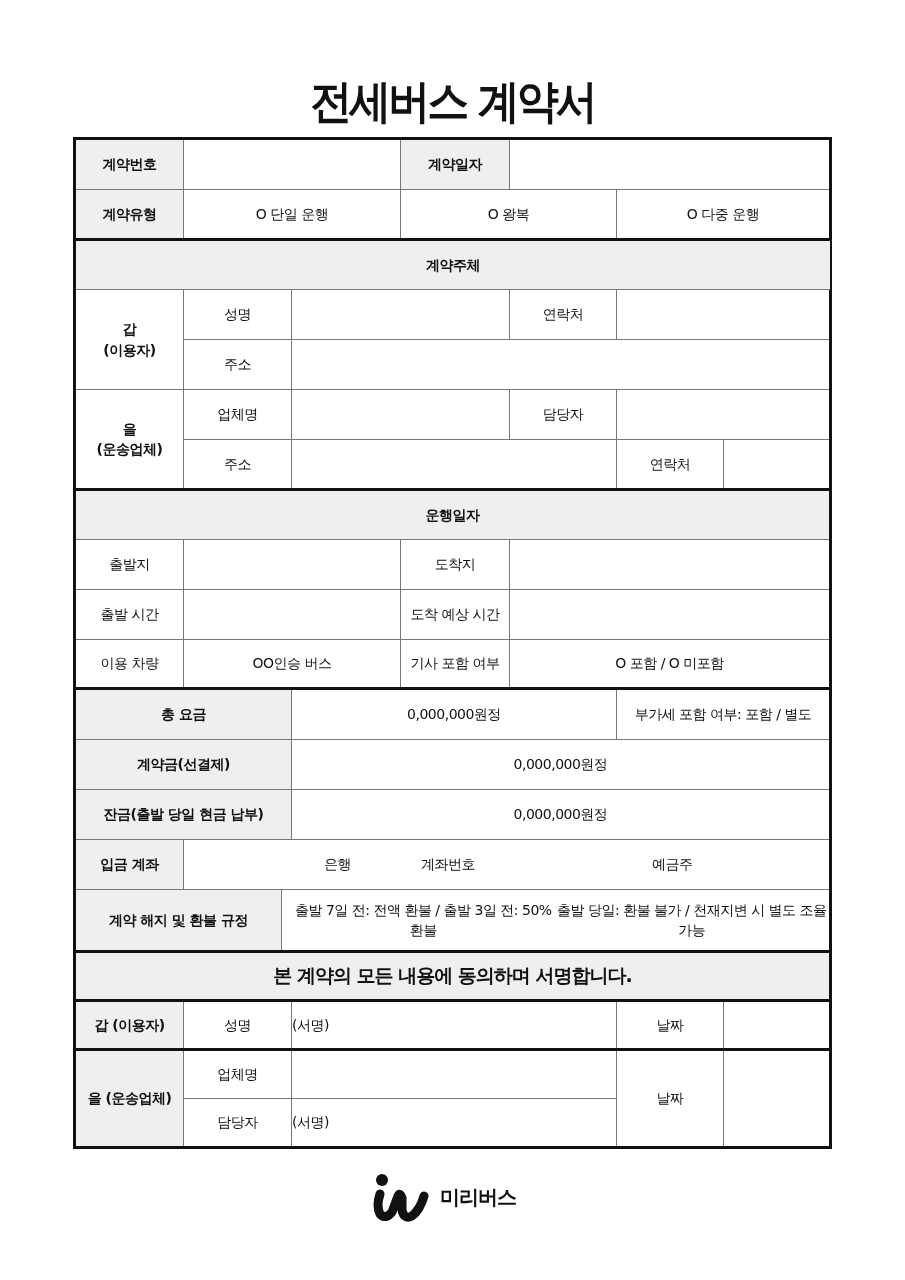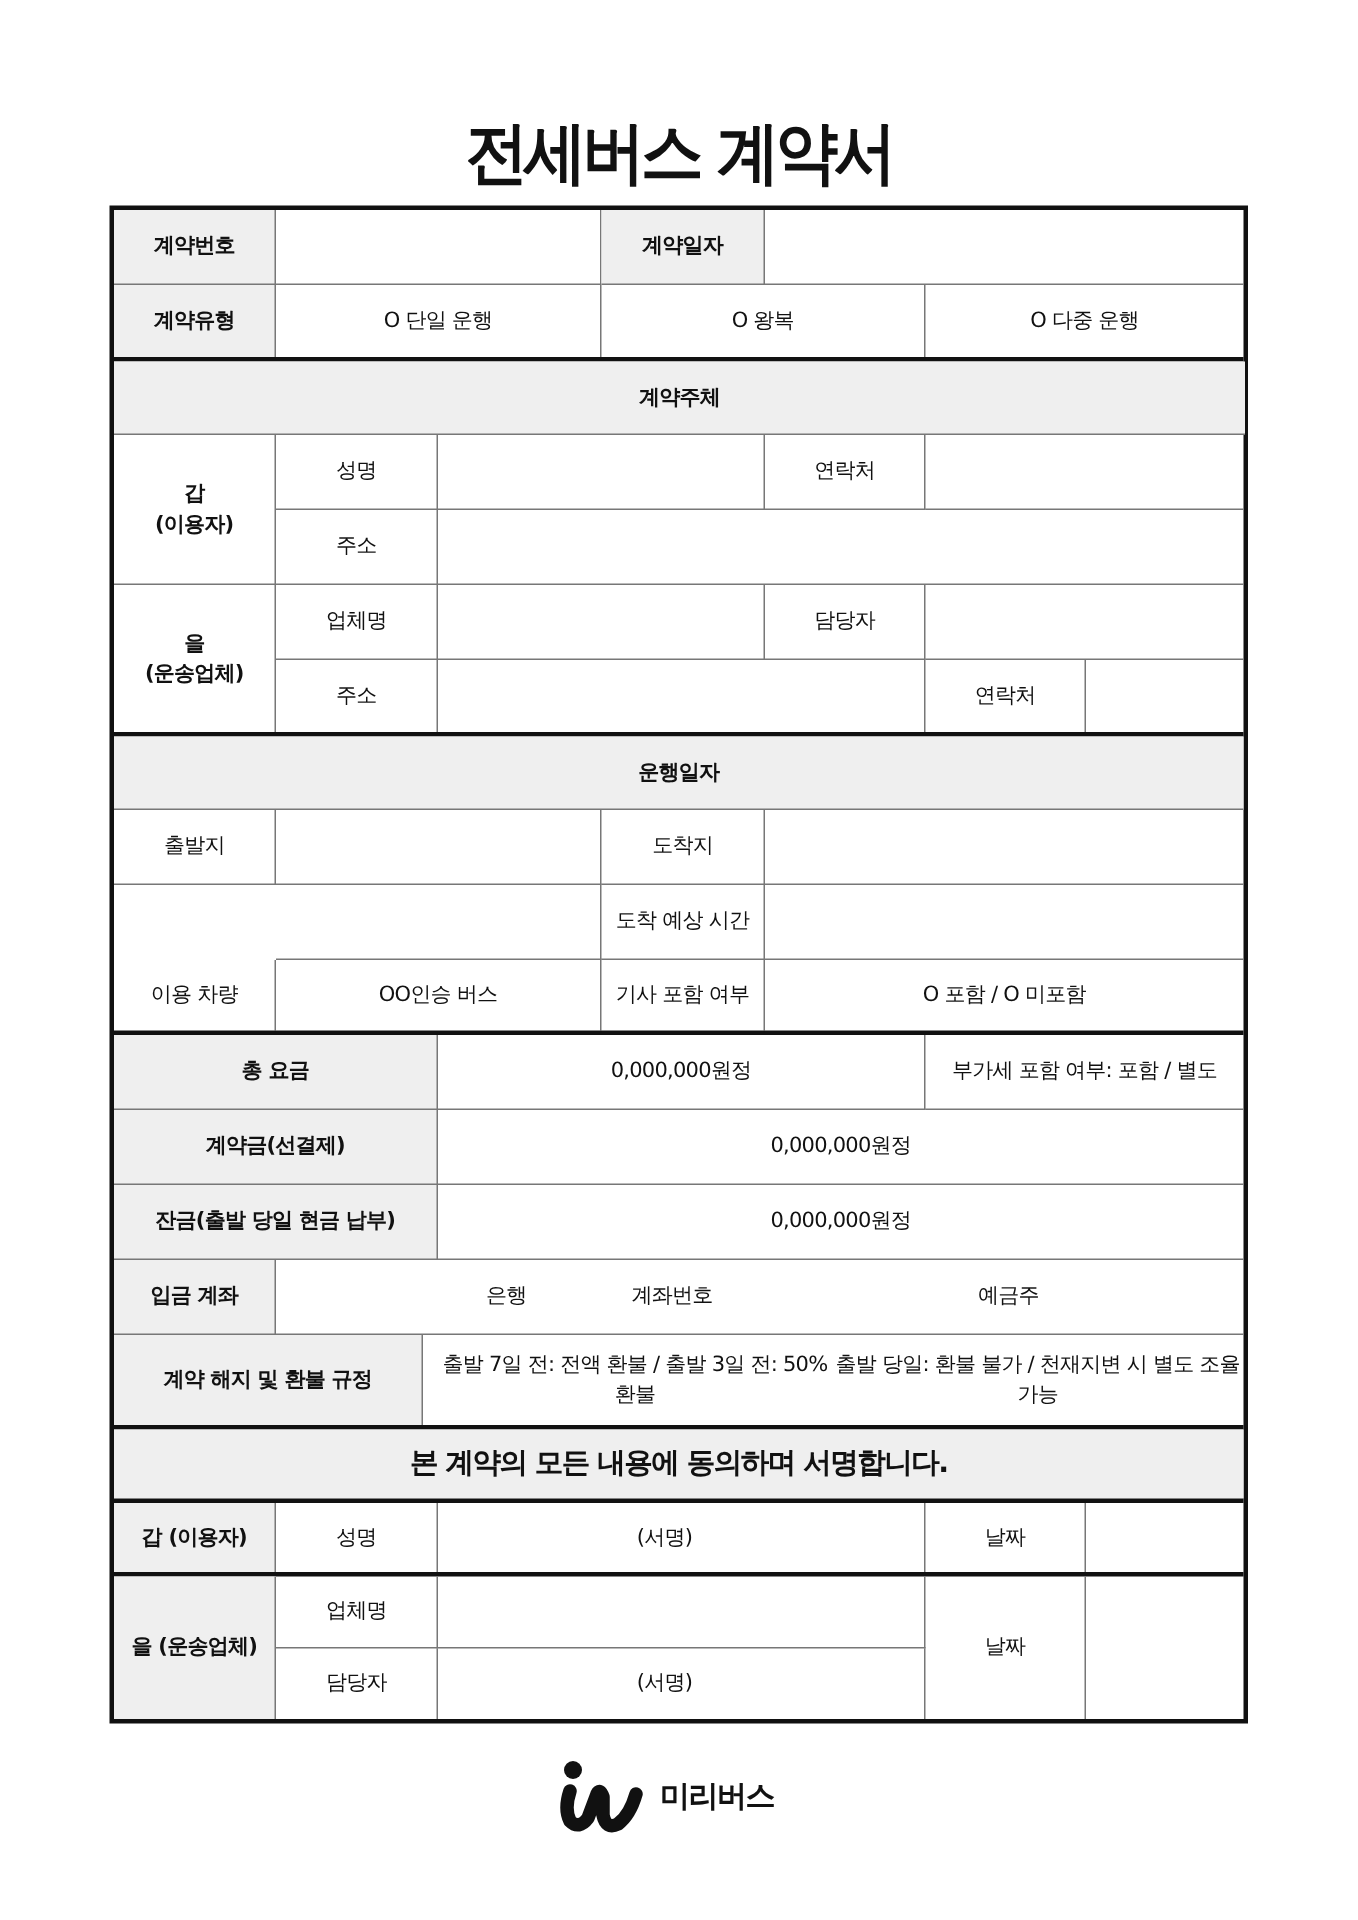--- a/index.html
+++ b/index.html
@@ -5,21 +5,21 @@
   html, body { margin:0; padding:0; background:#ffffff; }
   body { width:905px; height:1280px; position:relative; font-family:"DejaVu Sans", sans-serif; color:#111; overflow:hidden; }
   .title { position:absolute; left:0; top:74px; width:905px; text-align:center; font-size:42px; font-weight:bold; letter-spacing:-3px; color:#111; transform:scaleY(1.08); }
   .form { position:absolute; left:73px; top:137px; width:759px; height:1012px; border:3px solid #111; box-sizing:border-box; }
   .cell { position:absolute; box-sizing:border-box; border-right:1px solid #777; border-bottom:1px solid #777; display:flex; align-items:center; justify-content:center; font-size:14px; letter-spacing:-0.5px; text-align:center; line-height:1.45; }
   .hd { background:#efefef; font-weight:bold; }
   .sec { background:#efefef; font-weight:bold; }
   .thick { position:absolute; left:0; width:753px; height:3px; background:#111; }
   .noR { border-right:none; }
   .agree { font-size:19px; font-weight:bold; letter-spacing:-1px; }
-  .sign { justify-content:center; padding-right:22px; }
+  .sign { justify-content:flex-start; padding-right:22px; }
   .logo { position:absolute; left:372px; top:1172px; display:flex; align-items:center; }
   .logo-text { font-size:20px; font-weight:bold; letter-spacing:-1px; margin-left:10px; color:#111; }
 </style>
 </head>
 <body>
 
 <div class="title">전세버스 계약서</div>
 
 <div class="form">
 
@@ -61,20 +61,21 @@
   <div class="cell noR" style="left:648px;top:300px;width:105px;height:48px;border-bottom:none;"></div>
   <div class="thick" style="top:348px;"></div>
 
   <div class="cell" style="left:0;top:400px;width:108px;height:50px;">출발지</div>
 
   <div class="cell sec noR" style="left:0;top:351px;width:753px;height:49px;">운행일자</div>
   <div class="cell" style="left:108px;top:400px;width:217px;height:50px;"></div>
   <div class="cell" style="left:325px;top:400px;width:109px;height:50px;text-align:right;">도착지</div>
   <div class="cell noR" style="left:434px;top:400px;width:319px;height:50px;"></div>
 
+  <div class="cell" style="left:0;top:450px;width:108px;height:50px;">출발 시간</div>
   <div class="cell" style="left:108px;top:450px;width:217px;height:50px;"></div>
   <div class="cell" style="left:325px;top:450px;width:109px;height:50px;">도착 예상 시간</div>
   <div class="cell noR" style="left:434px;top:450px;width:319px;height:50px;"></div>
 
   <div class="cell" style="left:0;top:500px;width:108px;height:47px;border-bottom:none;">이용 차량</div>
   <div class="cell" style="left:108px;top:500px;width:217px;height:47px;border-bottom:none;">OO인승 버스</div>
   <div class="cell" style="left:325px;top:500px;width:109px;height:47px;border-bottom:none;">기사 포함 여부</div>
   <div class="cell noR" style="left:434px;top:500px;width:319px;height:47px;border-bottom:none;">O 포함 / O 미포함</div>
   <div class="thick" style="top:547px;"></div>
 

